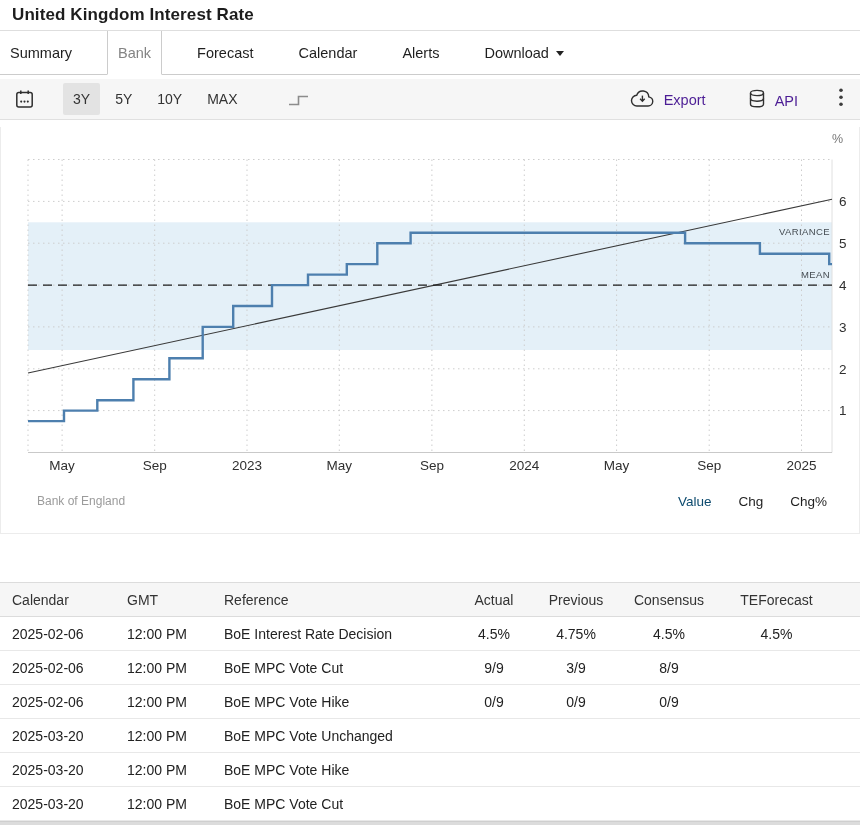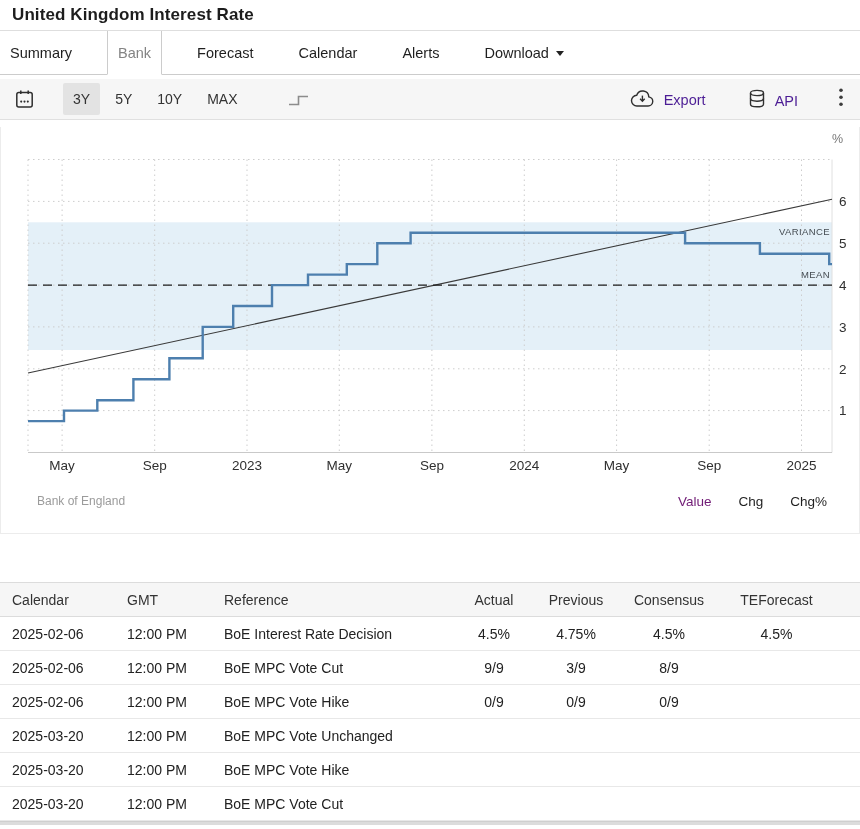--- a/index.html
+++ b/index.html
@@ -46,21 +46,21 @@
   
   .chart-card { margin-top:7px; height:407px; position:relative;
                 border-left:1px solid #ececec; border-right:1px solid #ececec; border-bottom:1px solid #ececec; }
   .chart-card svg { position:absolute; left:-1px; top:0; }
   .chart-footer { position:absolute; left:36px; right:32px; top:360px; height:28px;
                   display:flex; align-items:center; }
   .chart-source { font-size:12px; color:#9b9b9b; }
   .chart-modes { margin-left:auto; display:flex; align-items:center; gap:27px; }
   .chart-mode { background:none; border:none; font-family:inherit; font-size:13.5px; color:#1f1f1f;
                 cursor:pointer; padding:0; }
-  .chart-mode.active { color:#701a75;text-align:center; }
+  .chart-mode.active { color:#0c4a6e;text-align:center; }
 
   
   .table-wrap { margin-top:48px; }
   table { width:860px; border-collapse:collapse; table-layout:fixed; font-size:14px; }
   thead th { background:#f6f6f6; border-top:1px solid #dcdcdc; border-bottom:1px solid #dcdcdc;
              height:34px; font-weight:normal; color:#333; }
   tbody td { height:34px; border-bottom:1px solid #e8e8e8; color:#222; overflow:hidden; white-space:nowrap; }
   .al { text-align:left; }  .ar { text-align:center; }
   .c0 { padding-left:12px; }
   .c1 { padding-left:12px; }

